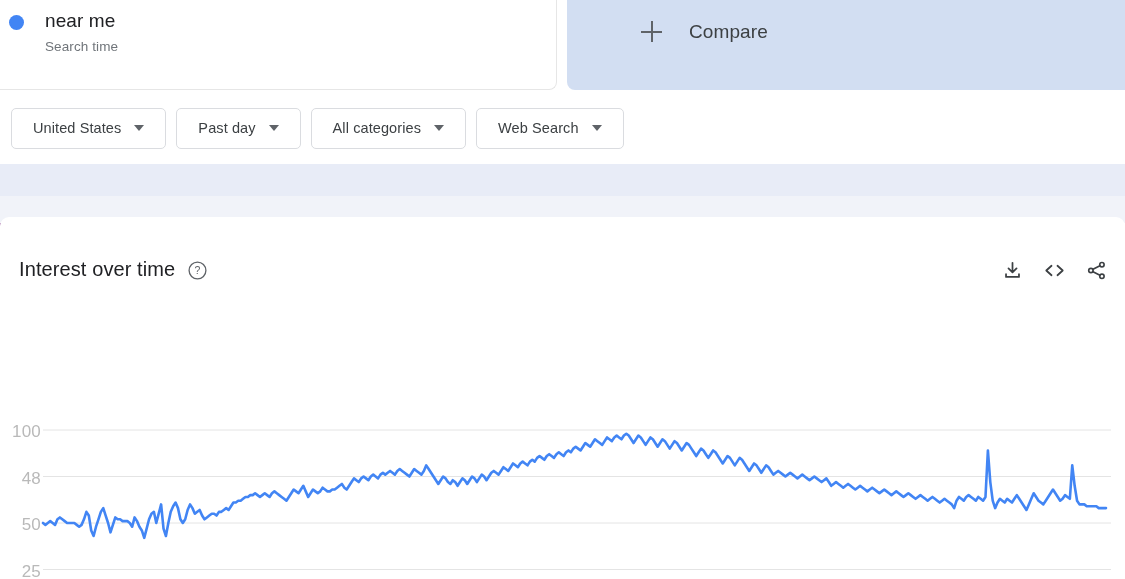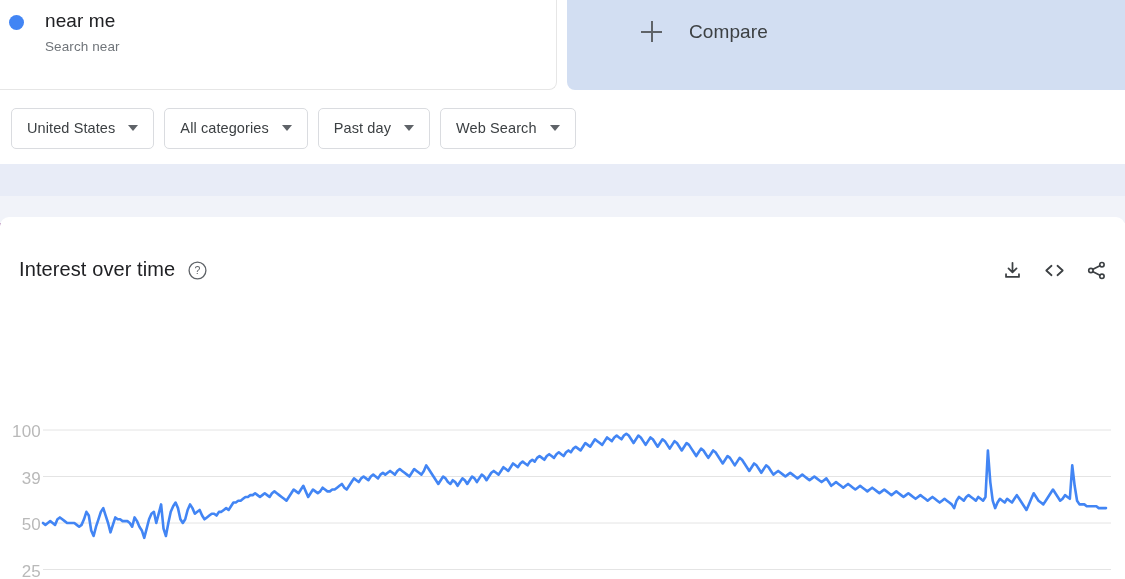--- a/index.html
+++ b/index.html
@@ -64,21 +64,21 @@
 
   
   .filters {
     position: relative; width: 1125px; height: 72px;
     background: #fff; display: flex; align-items: center;
     padding-left: 11px;
   }
   .chip {
     height: 41px; border: 1px solid #dadce0; border-radius: 5px;
     background: #fff; display: flex; align-items: center;
-    padding: 0 15px; margin-right: 10px; cursor: pointer;
+    padding: 0 21px; margin-right: 10px; cursor: pointer;
   }
   .chip-label {
     font-size: 14.5px; color: #3c4043; letter-spacing: 0.1px;
     white-space: nowrap;
   }
   .caret {
     width: 0; height: 0; margin-left: 13px;
     border-left: 5.5px solid transparent;
     border-right: 5.5px solid transparent;
     border-top: 6.5px solid #5f6368;
@@ -121,42 +121,42 @@
 <body>
 
 <div id="app">
 
   <div class="term-row">
 
     <div class="term-card">
       <div class="term-dot"></div>
       <div class="term-texts">
         <div class="term-title">near me</div>
-        <div class="term-sub">Search near</div>
+        <div class="term-sub">Search time</div>
       </div>
     </div>
 
     <div class="compare-card">
       <div class="plus-icon"></div>
       <div class="compare-label">Compare</div>
     </div>
 
   </div>
 
   <div class="filters">
     <div class="chip">
       <span class="chip-label">United States</span>
       <span class="caret"></span>
     </div>
     <div class="chip">
+      <span class="chip-label">Past day</span>
+      <span class="caret"></span>
+    </div>
+    <div class="chip">
       <span class="chip-label">All categories</span>
-      <span class="caret"></span>
-    </div>
-    <div class="chip">
-      <span class="chip-label">Past day</span>
       <span class="caret"></span>
     </div>
     <div class="chip">
       <span class="chip-label">Web Search</span>
       <span class="caret"></span>
     </div>
   </div>
 
   <div class="band-dark"></div>
   <div class="band-light"></div>
@@ -201,20 +201,20 @@
       <svg class="plot-svg" id="plot" width="1125" height="298">
           <line x1="43" x2="1111" y1="149" y2="149" stroke="#e4e4e4" stroke-width="1"></line>
           <line x1="43" x2="1111" y1="195.5" y2="195.5" stroke="#e4e4e4" stroke-width="1"></line>
           <line x1="43" x2="1111" y1="242" y2="242" stroke="#e4e4e4" stroke-width="1"></line>
           <line x1="43" x2="1111" y1="288.5" y2="288.5" stroke="#e4e4e4" stroke-width="1"></line>
           <line x1="43" x2="1111" y1="333" y2="333" stroke="#d0d0d0" stroke-width="1"></line>
           <polyline points="43.00,242.00 45.41,243.86 47.82,242.00 50.23,240.14 52.64,242.00 55.05,243.86 57.46,238.28 59.87,236.42 62.28,238.28 64.69,240.14 67.10,242.00 69.51,242.00 71.93,242.00 74.34,242.00 76.75,243.86 79.16,245.72 81.57,243.86 83.98,238.28 86.39,230.84 88.80,234.56 91.21,249.44 93.62,255.02 96.03,245.72 98.44,238.28 100.85,230.84 103.26,227.12 105.67,234.56 108.08,242.00 110.49,251.30 112.90,243.86 115.31,236.42 117.72,238.28 120.13,238.28 122.54,240.14 124.95,240.14 127.37,240.14 129.78,242.00 132.19,245.72 134.60,236.42 137.01,240.14 139.42,245.72 141.83,249.44 144.24,256.88 146.65,247.58 149.06,238.28 151.47,232.70 153.88,230.84 156.29,242.00 158.70,232.70 161.11,223.40 163.52,247.58 165.93,255.02 168.34,242.00 170.75,230.84 173.16,225.26 175.57,221.54 177.98,227.12 180.39,238.28 182.80,242.00 185.22,238.28 187.63,228.98 190.04,223.40 192.45,227.12 194.86,232.70 197.27,230.84 199.68,228.98 202.09,234.56 204.50,238.28 206.91,236.42 209.32,234.56 211.73,232.70 214.14,232.70 216.55,234.56 218.96,230.84 221.37,230.84 223.78,228.98 226.19,227.12 228.60,228.98 231.01,225.26 233.42,221.54 235.83,221.54 238.24,219.68 240.66,219.68 243.07,217.82 245.48,215.96 247.89,215.96 250.30,214.10 252.71,214.10 255.12,212.24 257.53,214.10 259.94,215.96 262.35,214.10 264.76,212.24 267.17,214.10 269.58,215.96 271.99,212.24 274.40,210.38 276.81,212.24 279.22,214.10 281.63,215.96 284.04,217.82 286.45,219.68 288.86,215.96 291.27,212.24 293.68,208.52 296.10,210.38 298.51,212.24 300.92,208.52 303.33,204.80 305.74,210.38 308.15,215.96 310.56,212.24 312.97,208.52 315.38,210.38 317.79,212.24 320.20,210.38 322.61,206.66 325.02,208.52 327.43,210.38 329.84,210.38 332.25,208.52 334.66,208.52 337.07,206.66 339.48,204.80 341.89,202.94 344.30,206.66 346.71,208.52 349.12,204.80 351.54,201.08 353.95,197.36 356.36,199.22 358.77,201.08 361.18,197.36 363.59,195.50 366.00,197.36 368.41,199.22 370.82,195.50 373.23,193.64 375.64,195.50 378.05,197.36 380.46,193.64 382.87,191.78 385.28,193.64 387.69,191.78 390.10,189.92 392.51,191.78 394.92,193.64 397.33,189.92 399.74,188.06 402.15,189.92 404.56,191.78 406.98,193.64 409.39,195.50 411.80,191.78 414.21,188.06 416.62,189.92 419.03,191.78 421.44,193.64 423.85,189.92 426.26,184.34 428.67,188.06 431.08,191.78 433.49,195.50 435.90,199.22 438.31,202.94 440.72,199.22 443.13,195.50 445.54,197.36 447.95,201.08 450.36,202.94 452.77,199.22 455.18,201.08 457.59,204.80 460.00,201.08 462.41,197.36 464.83,199.22 467.24,202.94 469.65,199.22 472.06,195.50 474.47,197.36 476.88,201.08 479.29,197.36 481.70,193.64 484.11,195.50 486.52,199.22 488.93,195.50 491.34,191.78 493.75,189.92 496.16,191.78 498.57,193.64 500.98,189.92 503.39,186.20 505.80,188.06 508.21,189.92 510.62,186.20 513.03,182.48 515.44,184.34 517.85,186.20 520.27,182.48 522.68,180.62 525.09,182.48 527.50,184.34 529.91,180.62 532.32,178.76 534.73,180.62 537.14,176.90 539.55,175.04 541.96,176.90 544.37,178.76 546.78,175.04 549.19,173.18 551.60,175.04 554.01,176.90 556.42,173.18 558.83,171.32 561.24,173.18 563.65,175.04 566.06,171.32 568.47,169.46 570.88,171.32 573.29,167.60 575.71,165.74 578.12,167.60 580.53,169.46 582.94,165.74 585.35,162.02 587.76,163.88 590.17,165.74 592.58,162.02 594.99,158.30 597.40,160.16 599.81,162.02 602.22,163.88 604.63,160.16 607.04,156.44 609.45,158.30 611.86,160.16 614.27,156.44 616.68,154.58 619.09,156.44 621.50,158.30 623.91,154.58 626.32,152.72 628.73,154.58 631.15,158.30 633.56,162.02 635.97,158.30 638.38,154.58 640.79,156.44 643.20,160.16 645.61,163.88 648.02,160.16 650.43,156.44 652.84,158.30 655.25,162.02 657.66,165.74 660.07,162.02 662.48,158.30 664.89,160.16 667.30,163.88 669.71,167.60 672.12,163.88 674.53,160.16 676.94,162.02 679.35,165.74 681.76,169.46 684.17,165.74 686.59,162.02 689.00,163.88 691.41,167.60 693.82,171.32 696.23,175.04 698.64,171.32 701.05,167.60 703.46,169.46 705.87,173.18 708.28,176.90 710.69,173.18 713.10,169.46 715.51,171.32 717.92,175.04 720.33,178.76 722.74,182.48 725.15,178.76 727.56,175.04 729.97,176.90 732.38,180.62 734.79,184.34 737.20,180.62 739.61,176.90 742.02,178.76 744.44,182.48 746.85,186.20 749.26,189.92 751.67,186.20 754.08,182.48 756.49,184.34 758.90,188.06 761.31,191.78 763.72,188.06 766.13,184.34 768.54,186.20 770.95,189.92 773.36,193.64 775.77,191.78 778.18,189.92 780.59,191.78 783.00,193.64 785.41,195.50 787.82,193.64 790.23,191.78 792.64,193.64 795.05,195.50 797.46,197.36 799.88,195.50 802.29,193.64 804.70,195.50 807.11,197.36 809.52,199.22 811.93,197.36 814.34,195.50 816.75,197.36 819.16,199.22 821.57,201.08 823.98,199.22 826.39,197.36 828.80,201.08 831.21,204.80 833.62,202.94 836.03,201.08 838.44,202.94 840.85,204.80 843.26,206.66 845.67,204.80 848.08,202.94 850.49,204.80 852.90,206.66 855.32,208.52 857.73,206.66 860.14,204.80 862.55,206.66 864.96,208.52 867.37,210.38 869.78,208.52 872.19,206.66 874.60,208.52 877.01,210.38 879.42,212.24 881.83,210.38 884.24,208.52 886.65,210.38 889.06,212.24 891.47,214.10 893.88,212.24 896.29,210.38 898.70,212.24 901.11,214.10 903.52,215.96 905.93,214.10 908.34,212.24 910.76,214.10 913.17,215.96 915.58,217.82 917.99,215.96 920.40,214.10 922.81,215.96 925.22,217.82 927.63,219.68 930.04,217.82 932.45,215.96 934.86,217.82 937.27,219.68 939.68,221.54 942.09,219.68 944.50,217.82 946.91,219.68 949.32,221.54 951.73,223.40 954.14,227.12 956.55,219.68 958.96,215.96 961.37,217.82 963.78,219.68 966.20,215.96 968.61,214.10 971.02,215.96 973.43,217.82 975.84,219.68 978.25,215.96 980.66,217.82 983.07,219.68 985.48,215.96 987.89,169.46 990.30,201.08 992.71,219.68 995.12,227.12 997.53,221.54 999.94,217.82 1002.35,219.68 1004.76,221.54 1007.17,217.82 1009.58,219.68 1011.99,221.54 1014.40,217.82 1016.81,214.10 1019.22,217.82 1021.63,221.54 1024.05,225.26 1026.46,228.98 1028.87,223.40 1031.28,217.82 1033.69,212.24 1036.10,215.96 1038.51,219.68 1040.92,221.54 1043.33,223.40 1045.74,219.68 1048.15,215.96 1050.56,212.24 1052.97,208.52 1055.38,212.24 1057.79,215.96 1060.20,219.68 1062.61,217.82 1065.02,214.10 1067.43,215.96 1069.84,217.82 1072.25,184.34 1074.66,204.80 1077.07,219.68 1079.49,223.40 1081.90,223.40 1084.31,223.40 1086.72,225.26 1089.13,225.26 1091.54,225.26 1093.95,225.26 1096.36,225.26 1098.77,227.12 1101.18,227.12 1103.59,227.12 1106.00,227.12" fill="none" stroke="#4285f4" stroke-width="2.6" stroke-linejoin="round" stroke-linecap="round"></polyline>
         </svg>
 
       <div class="ytick" id="yt0" style="top: 141px;">100</div>
-      <div class="ytick" id="yt1" style="top: 187.5px;">39</div>
+      <div class="ytick" id="yt1" style="top: 187.5px;">48</div>
       <div class="ytick" id="yt2" style="top: 234px;">50</div>
       <div class="ytick" id="yt3" style="top: 280.5px; margin-left: 8px;">25</div>
 
     </div>
 
   </div>
 </div>
 
 </body></html>

